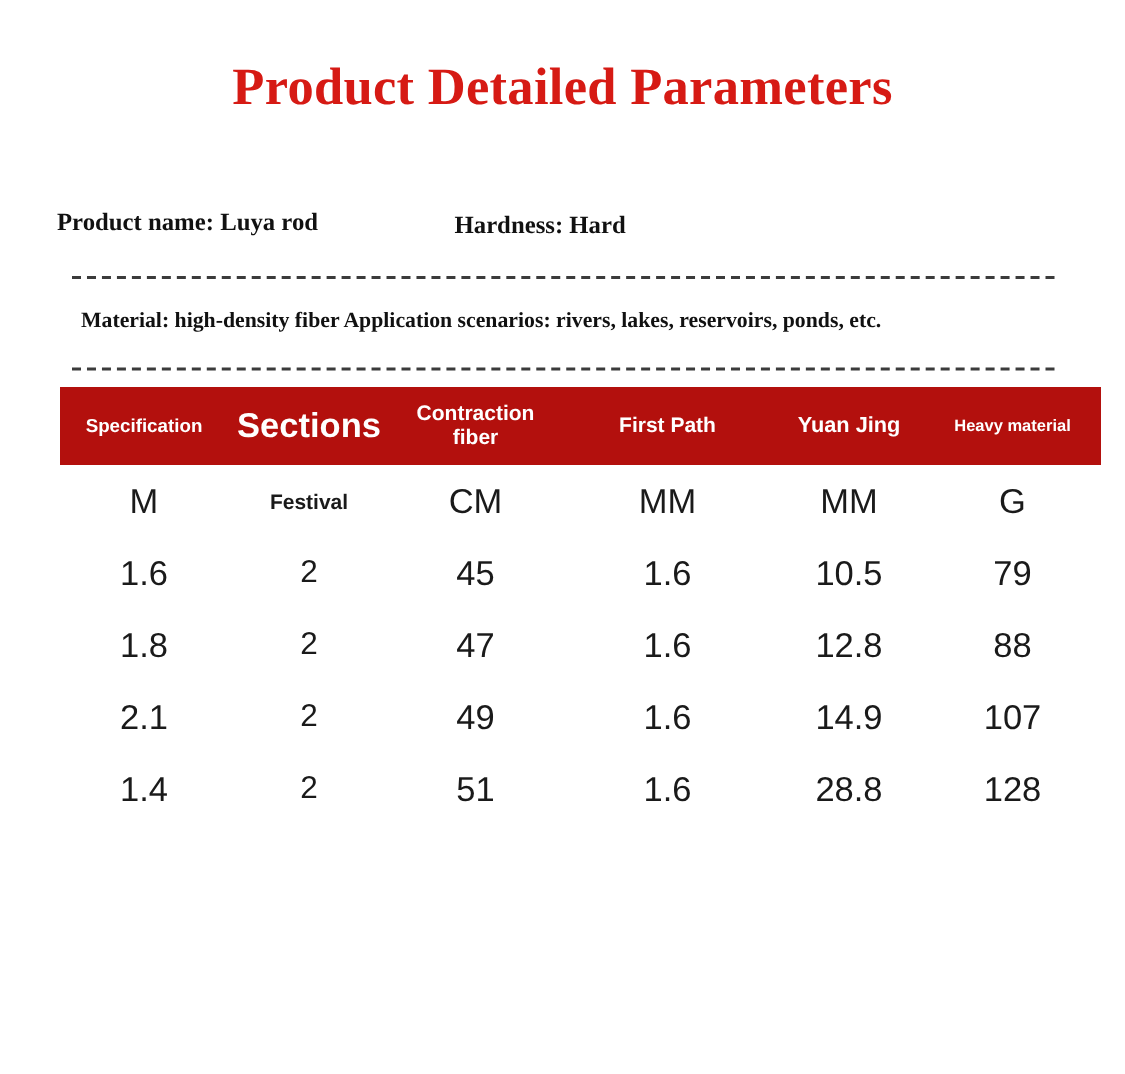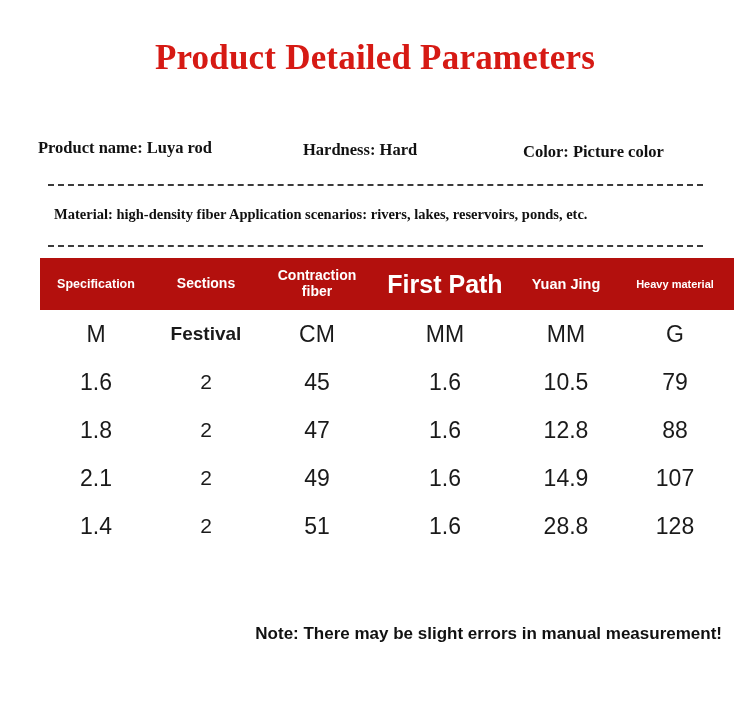--- a/index.html
+++ b/index.html
@@ -84,39 +84,39 @@
     background: #b3100d;
     color: #ffffff;
     font-weight: bold;
     text-align: center;
     vertical-align: middle;
     height: 48px;
     padding: 2px 2px;
     line-height: 1.12;
   }
   th.h-spec   { width: 108px; font-size: 12.5px; }
-  th.h-sect   { width: 104px; font-size: 14px; }
+  th.h-sect   { width: 104px; font-size: 23px; }
   th.h-contr  { width: 110px; font-size: 14px; }
-  th.h-first  { width: 138px; font-size: 25px; margin-top: 45px; }
+  th.h-first  { width: 138px; font-size: 14px; margin-top: 45px; }
   th.h-yuan   { width: 96px;  font-size: 14.5px; }
   th.h-heavy  { width: 114px; font-size: 11px; margin-top: 38px; }
 
   table.spec tbody td {
     text-align: center;
     vertical-align: middle;
     height: 46px;
     font-size: 23px;
     color: #1a1a1a;
     font-family: "Liberation Sans", sans-serif;
   }
   table.spec tbody tr.units td {
     font-size: 23px;
   }
   table.spec tbody tr.units td.unit-sect {
-    font-size: 19px;
+    font-size: 14px;
     font-weight: bold;
   }
   table.spec tbody tr td.c-sect {
     font-size: 21px;
   }
 
   .note {
     position: absolute;
     top: 624px;
     left: 0;
@@ -132,21 +132,20 @@
 </head>
 <body>
 
 <div class="page">
 
   <div class="title">Product Detailed Parameters</div>
 
   <div class="info-row">
     <span class="cell info-name">Product name: Luya rod</span>
     <span class="cell info-hardness">Hardness: Hard</span>
-    <span class="cell info-color">Color: Picture color</span>
   </div>
 
   <div class="dashed dashed-1"></div>
 
   <div class="material">Material: high-density fiber Application scenarios: rivers, lakes, reservoirs, ponds, etc.</div>
 
   <div class="dashed dashed-2"></div>
 
   <table class="spec">
     <thead>
@@ -196,15 +195,14 @@
         <td>1.4</td>
         <td class="c-sect">2</td>
         <td>51</td>
         <td>1.6</td>
         <td>28.8</td>
         <td>128</td>
       </tr>
     </tbody>
   </table>
 
-  <div class="note">Note: There may be slight errors in manual measurement!</div>
 
 </div>
 
 </body></html>

